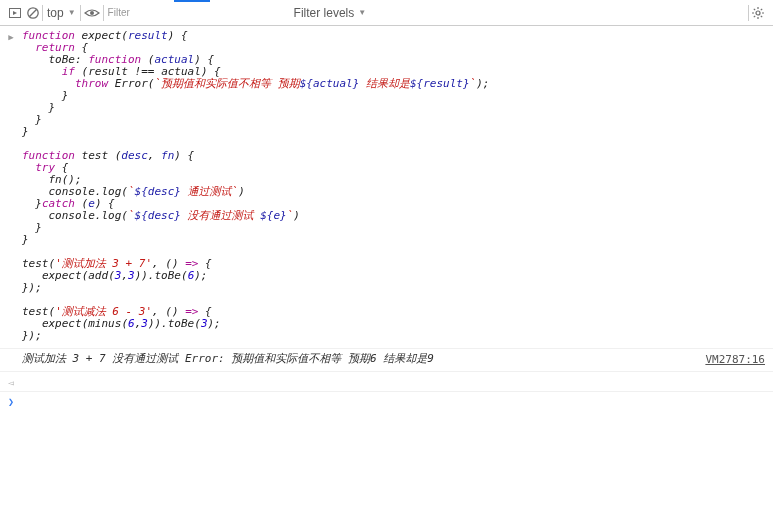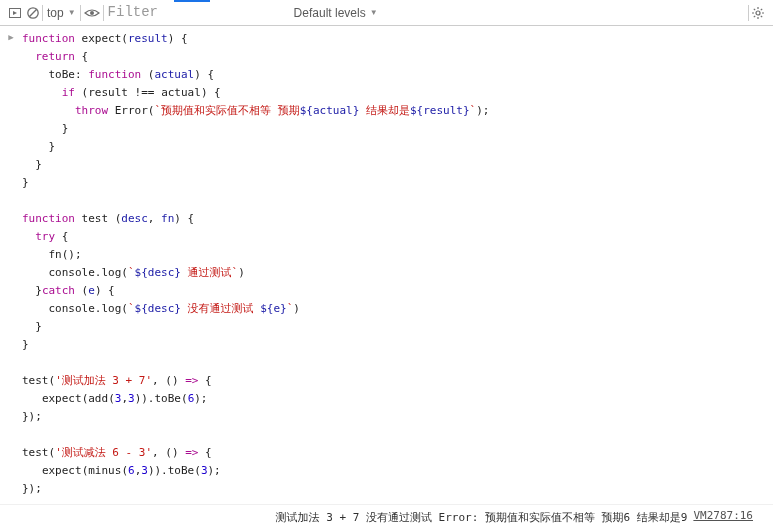--- a/index.html
+++ b/index.html
@@ -33,25 +33,24 @@
   .toolbar .context-select {
     display: flex; align-items: center; gap: 4px;
     cursor: pointer;
     padding: 0 4px;
   }
   .toolbar .eye { margin: 0 2px; }
   .toolbar .filter-input {
     border: none;
     border-bottom: 1px solid transparent;
     padding: 2px 4px;
-    font-size: 14px;
+    font-size: 10px;
     width: 190px;
     color: #303030;
     outline: none;
-    font-family: Liberation Mono, monospace;
   }
   .toolbar .filter-input::placeholder { color: #999; }
   .toolbar .levels-select {
     display: flex; align-items: center; gap: 4px;
     cursor: pointer;
     color: #5a5a5a;
   }
   .toolbar .spacer { flex: 1; }
   .toolbar .active-tab-indicator {
     position: absolute;
@@ -73,42 +72,43 @@
     flex: none;
     display: flex;
     justify-content: center;
     padding-top: 2px;
     color: #9a9a9a;
   }
   .content {
     flex: 1;
     padding: 2px 6px 4px 0;
     white-space: pre;
-    line-height: 18px;
+    line-height: 12px;
+    font-style: italic;
   }
   .link-col {
-    padding: 2px 20px 0 0;
+    padding: 2px 8px 0 0;
     color: #545454;
     text-decoration: underline;
     cursor: pointer;
   }
   .prompt-row .content { color: #367cf1; }
   .undefined { color: #888; }
 
   
   .kw { color: #aa0d91; }
   .pn { color: #222; }          
   .str { color: #c41a16; }      
   .tmpl { color: #c41a16; }
   .interp { color: #1a1aa6; }   
   .num { color: #1c00cf; }
   .ident { color: #222; }
   .result-ident { color: #1a1aa6; }
 
-  .log-row .content { color: #303030; white-space: pre; text-align: right; }
+  .log-row .content { color: #303030; white-space: pre; }
   .input-prompt { color: #367cf1; }
 
   .arrow-right::before { content: "▶"; font-size: 9px; color: #9a9a9a; }
   .arrow-left::before  { content: "◅"; font-size: 10px; color: #bbb; }
 
 </style>
 </head>
 <body>
 
 <div class="toolbar" style="position:relative;">
@@ -133,21 +133,21 @@
   <div class="vsep"></div>
   <div class="icon-btn eye">
     <svg width="16" height="14" viewBox="0 0 16 14">
         <path d="M1 7 Q8 1 15 7 Q8 13 1 7 Z" fill="none" stroke="#6e6e6e" stroke-width="1.2"></path>
         <circle cx="8" cy="7" r="2" fill="#6e6e6e"></circle>
       </svg>
   </div>
   <div class="vsep"></div>
   <input class="filter-input" placeholder="Filter" style="">
   <div class="levels-select">
-    <span>Default levels</span>
+    <span>Filter levels</span>
     <span style="font-size:8px;color:#888;">▼</span>
   </div>
   <div class="spacer"></div>
   <div class="vsep"></div>
   <div class="icon-btn">
     <svg width="14" height="14" viewBox="0 0 14 14">
         <circle cx="7" cy="7" r="2" fill="none" stroke="#6e6e6e" stroke-width="1.2"></circle>
         <g stroke="#6e6e6e" stroke-width="1.2">
           <line x1="7" y1="1" x2="7" y2="3"></line>
           <line x1="7" y1="11" x2="7" y2="13"></line>

